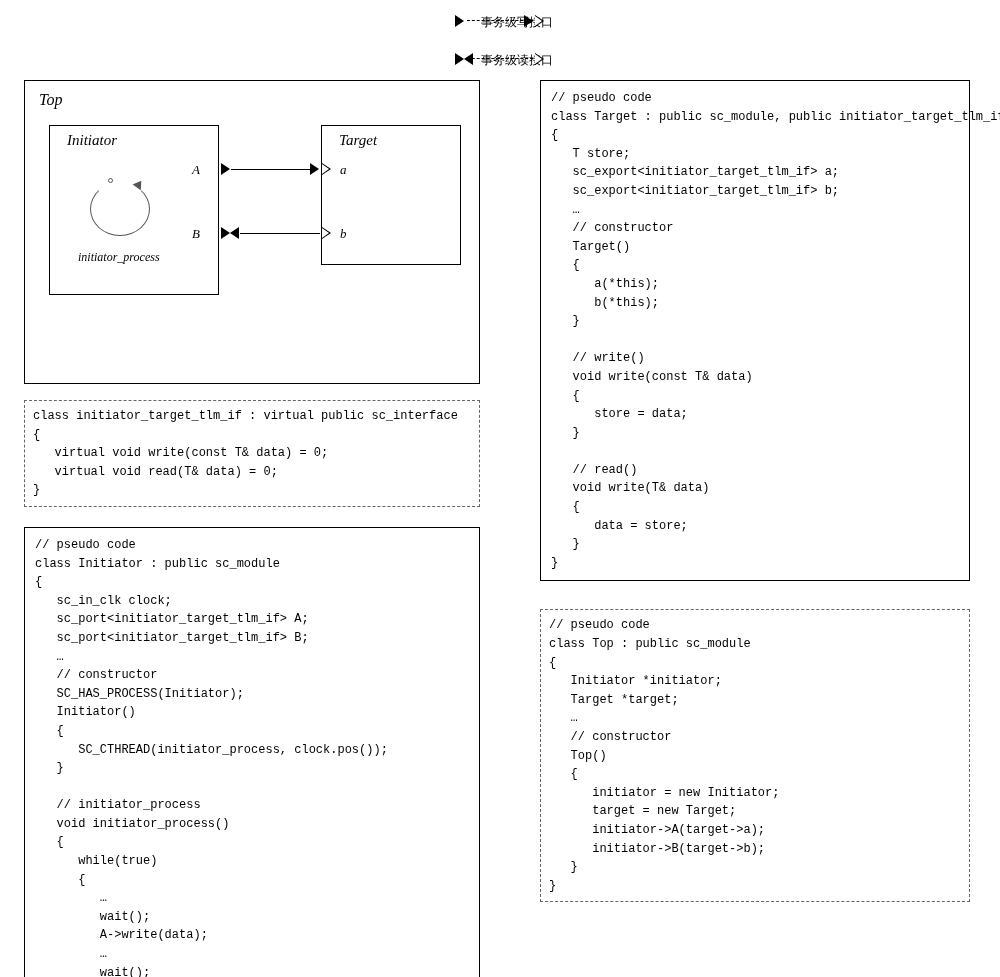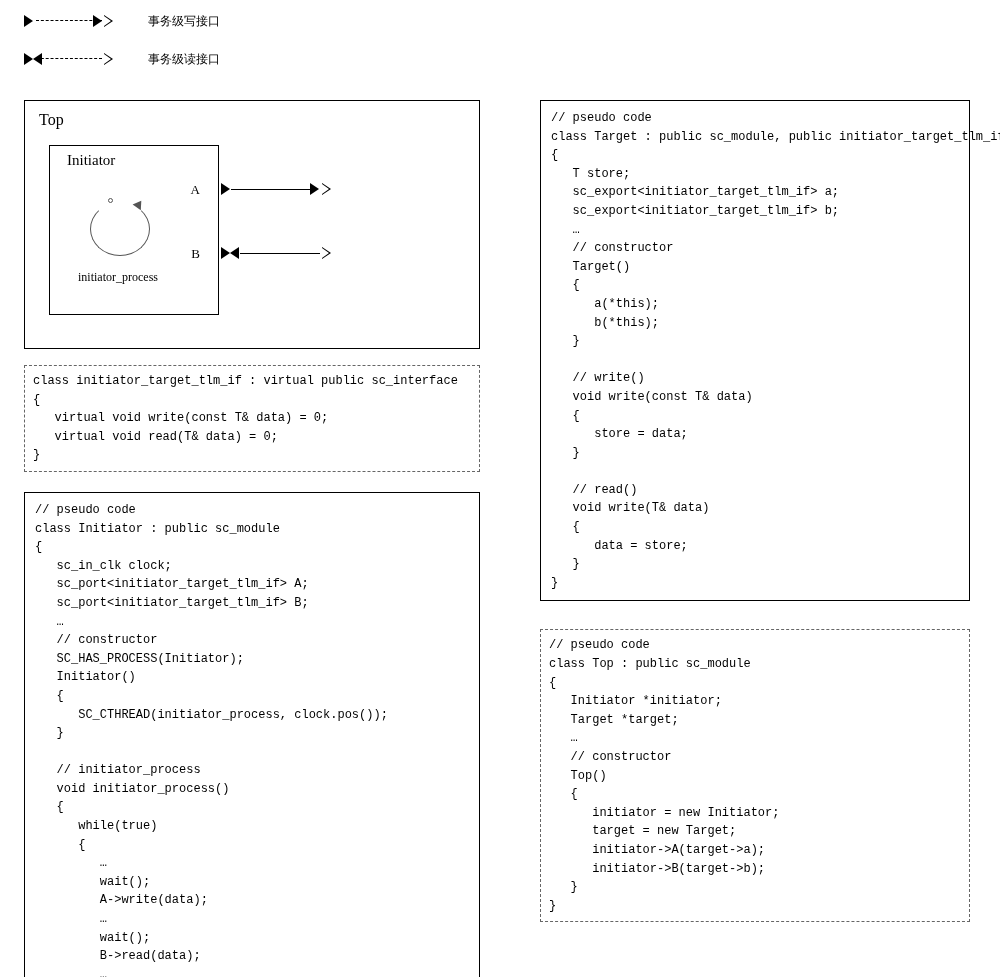--- a/index.html
+++ b/index.html
@@ -8,21 +8,21 @@
     font-size: 12px;
     background: #fff;
     margin: 0;
     padding: 14px 24px;
     width: 1000px;
     color: #000;
   }
   .mono { font-family: "Courier New", monospace; font-size: 12px; white-space: pre; line-height: 1.55; }
 
   
-  .legend-row { display: flex; align-items: center; margin-bottom: 24px; height: 14px; }
+  .legend-row { display: flex; align-items: center; margin-bottom: 24px; height: 14px; flex-direction: column; }
   .legend-icon { width: 90px; height: 14px; position: relative; }
   .legend-text { margin-left: 34px; }
   .legend-line { position:absolute; top:6px; left: 12px; right: 12px; border-top:1px dashed #000; }
 
   .tri { width:0; height:0; position:absolute; }
   .tri-r-black { border-top:6px solid transparent; border-bottom:6px solid transparent; border-left:9px solid #000; }
   .tri-l-black { border-top:6px solid transparent; border-bottom:6px solid transparent; border-right:9px solid #000; }
   .tri-r-outline::after{
     content:""; position:absolute; top:-6px; left:-1px;
     border-top:6px solid transparent; border-bottom:6px solid transparent; border-left:9px solid #000;
@@ -35,21 +35,21 @@
 
   
   .cols { display:flex; gap: 60px; }
   .left-col { width: 456px; }
   .right-col { width: 430px; }
 
   .solid-box { border: 1px solid #000; padding: 0; position:relative; }
   .dashed-box { border: 1px dashed #666; padding: 6px 8px; }
 
   
-  .top-box { height: 249px; margin-bottom: 16px; }
+  .top-box { height: 304px; margin-bottom: 16px; font-style: italic; }
   .top-label { position:absolute; top:10px; left:14px; font-size:16px; }
   .inner { position:absolute; border:1px solid #000; }
   .initiator { left: 24px; top: 44px; width: 170px; height: 170px; }
   .target    { left: 296px; top: 44px; width: 140px; height: 140px; }
   .box-title { position:absolute; top:6px; left:17px; font-size:15px; }
 
   .port-lbl { position:absolute; font-size:13px; }
   .conn { position:absolute; border-top:1px solid #000; }
   .glyph { position:absolute; }
 
@@ -68,21 +68,21 @@
 <div class="legend-row">
   <div class="legend-icon">
     <span class="tri tri-r-black" style="top:1px; left:0;"></span>
     <span class="legend-line"></span>
     <span class="tri tri-r-black" style="top:1px; right:12px;"></span>
     <span class="tri-r-outline" style="top:7px; right:0;"></span>
   </div>
   <span class="legend-text">事务级写接口</span>
 </div>
 
-<div class="legend-row" style="margin-bottom: 34px;">
+<div class="legend-row" style="margin-bottom: 14px;">
   <div class="legend-icon">
     <span class="tri tri-r-black" style="top:1px; left:0;"></span>
     <span class="tri tri-l-black" style="top:1px; left:9px;"></span>
     <span class="legend-line"></span>
     <span class="tri-r-outline" style="top:7px; right:0;"></span>
   </div>
   <span class="legend-text">事务级读接口</span>
 </div>
 
 <div class="cols">
@@ -94,20 +94,25 @@
       <div class="inner initiator">
         <div class="box-title">Initiator</div>
         <div class="circle-arc" style="left:40px; top:56px;"></div>
         <div class="arc-dot" style="left:58px; top:52px;"></div>
         <div class="arc-arrow" style="left:84px; top:54px;"></div>
         <div class="proc-lbl" style="left:28px; top:124px;">initiator_process</div>
         <div class="port-lbl" style="right:18px; top:36px;">A</div>
         <div class="port-lbl" style="right:18px; top:100px;">B</div>
       </div>
 
+      <div class="inner target">
+        <div class="box-title">Target</div>
+        <div class="port-lbl" style="left:18px; top:36px;">a</div>
+        <div class="port-lbl" style="left:18px; top:100px;">b</div>
+      </div>
 
       <span class="glyph tri tri-r-black" style="top:82px; left:196px;"></span>
       <span class="conn" style="top:88px; left:206px; width:80px;"></span>
       <span class="glyph tri tri-r-black" style="top:82px; left:285px;"></span>
       <span class="tri-r-outline" style="top:88px; left:298px;"></span>
 
       <span class="glyph tri tri-r-black" style="top:146px; left:196px;"></span>
       <span class="glyph tri tri-l-black" style="top:146px; left:205px;"></span>
       <span class="conn" style="top:152px; left:215px; width:80px;"></span>
       <span class="tri-r-outline" style="top:152px; left:298px;"></span>

